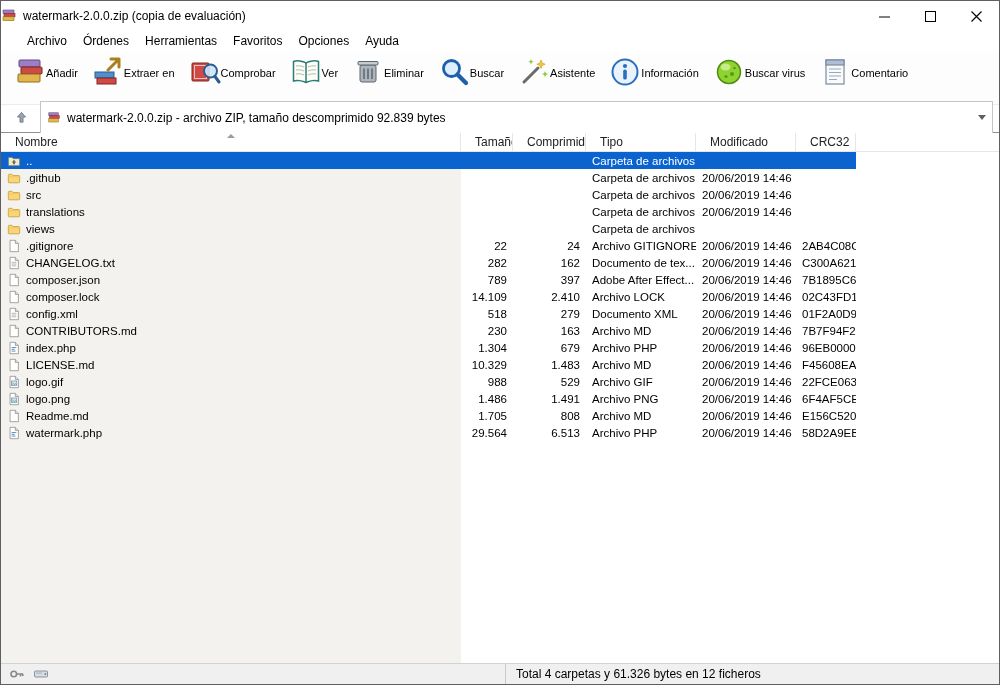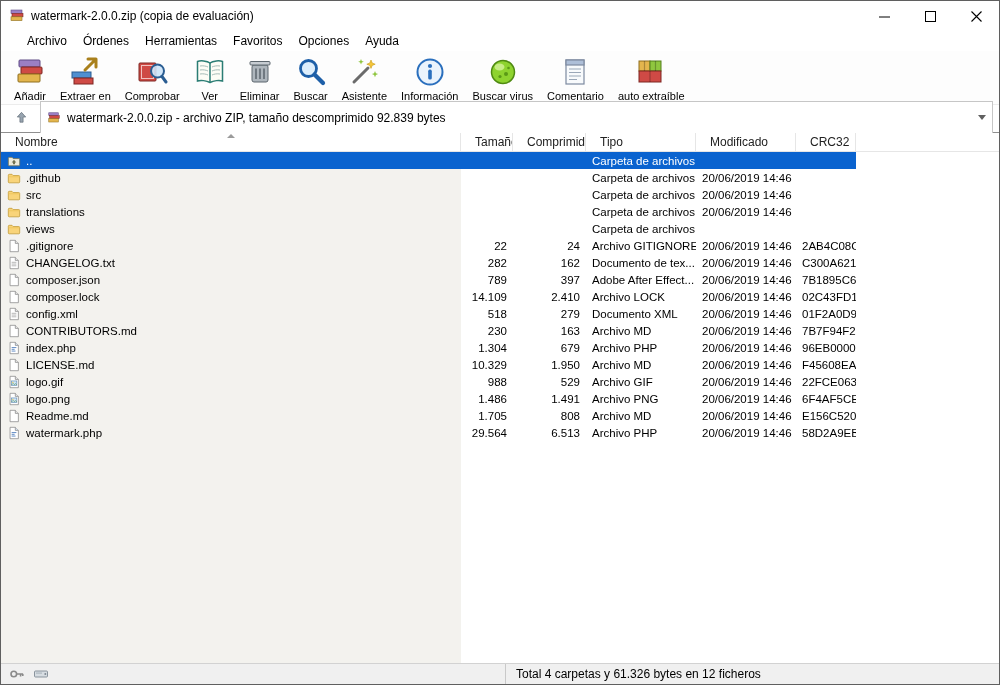--- a/index.html
+++ b/index.html
@@ -1,35 +1,35 @@
 <!DOCTYPE html>
 <html><head>
 <meta charset="utf-8">
 <style>
   *{box-sizing:border-box;margin:0;padding:0}
   html,body{width:1000px;height:685px;overflow:hidden}
   body{font-family:"Liberation Sans",sans-serif;background:#9a9a9a;color:#000}
   .window{width:1000px;height:685px;background:#fff;border:1px solid #5f5f5f;display:flex;flex-direction:column;font-size:12px}
 
   
-  .titlebar{height:30px;display:flex;align-items:center;padding-left:8px;background:#fff;flex:0 0 auto}
+  .titlebar{height:30px;display:flex;align-items:center;background:#fff;flex:0 0 auto}
   .app-icon{width:16px;height:16px;margin-right:6px;display:inline-block}
   .app-icon svg{width:16px;height:16px;display:block}
   .title{font-size:12px;white-space:nowrap}
   .win-controls{margin-left:auto;display:flex;height:100%}
   .wc{width:46px;height:100%;display:flex;align-items:center;justify-content:center;cursor:default}
   .wc svg{display:block}
 
   
   .menubar{height:20px;display:flex;align-items:center;padding-left:18px;background:#fff;flex:0 0 auto}
   .menu-item{padding:2px 8px;font-size:12px;white-space:nowrap}
 
   
   .toolbar{height:54px;display:flex;align-items:flex-start;padding:3px 4px 0 6px;background:#fdfdfd;border-bottom:1px solid #ececec;flex:0 0 auto}
-  .tb-btn{display:flex;flex-direction:column;align-items:center;padding:2px 7px;min-width:46px}
+  .tb-btn{display:flex;flex-direction:row;align-items:center;padding:2px 7px;min-width:46px}
   .tb-icon{width:32px;height:32px}
   .tb-icon svg{width:32px;height:32px;display:block}
   .tb-label{font-size:11px;margin-top:2px;white-space:nowrap}
 
   
   .addressbar{height:28px;display:flex;align-items:center;padding:2px 6px 4px 8px;gap:7px;border-bottom:1px solid #8f8f8f;background:#fff;flex:0 0 auto}
   .up-btn{width:24px;height:20px;display:flex;align-items:center;justify-content:center}
   .up-btn svg{width:15px;height:15px}
   .combo{flex:1;height:22px;border:1px solid #c6c6c6;background:#fff;display:flex;align-items:center;padding:16px 6px;gap:6px;font-size:12px;min-width:0}
   .combo-ico{width:14px;height:14px;flex:0 0 auto}
@@ -200,31 +200,20 @@
       <div class="tb-btn">
         <div class="tb-icon">
           <svg viewBox="0 0 32 32">
             <rect x="7" y="4" width="18" height="24" fill="#f8fafc" stroke="#7d8aa0" stroke-width="1.2"></rect>
             <rect x="7" y="4" width="18" height="5" fill="#aebfd8" stroke="#7d8aa0" stroke-width="1.2"></rect>
             <path d="M10 13 h12 M10 16.5 h12 M10 20 h12 M10 23.5 h8" stroke="#9aa7b8" stroke-width="1.2"></path>
           </svg>
         </div>
         <div class="tb-label">Comentario</div>
       </div>
-      <div class="tb-btn">
-        <div class="tb-icon">
-          <svg viewBox="0 0 32 32">
-            <rect x="4" y="5" width="11" height="10" fill="#e3b54d" stroke="#8f6f1f"></rect>
-            <rect x="15" y="5" width="11" height="10" fill="#8fc63f" stroke="#55801c"></rect>
-            <rect x="4" y="15" width="22" height="11" fill="#cf4a45" stroke="#7e2723"></rect>
-            <path d="M9.5 5 v10 M20.5 5 v10 M15 15 v11" stroke="rgba(0,0,0,0.25)" stroke-width="1.2"></path>
-          </svg>
-        </div>
-        <div class="tb-label">auto extraíble</div>
-      </div>
     </div>
 
   <div class="addressbar">
     <div class="up-btn">
       <svg viewBox="0 0 16 16">
           <path d="M8 2.5 L3.5 7.5 h2.8 v5.5 h3.4 V7.5 h2.8 z" fill="#98a4b0" stroke="#5d6974" stroke-width="0.7"></path>
         </svg>
     </div>
     <div class="combo">
       <span class="combo-ico">
@@ -450,21 +439,21 @@
           <div class="cell c0">
             <span class="file-ico">
               <svg viewBox="0 0 16 16">
                 <path d="M3.5 1.5 h6 l3.5 3.5 v9.5 h-9.5z" fill="#ffffff" stroke="#8c8c8c" stroke-width="0.9"></path>
                 <path d="M9.5 1.5 v3.5 h3.5" fill="#ececec" stroke="#8c8c8c" stroke-width="0.9"></path>
               </svg>
             </span>
             <span>LICENSE.md</span>
           </div>
           <div class="cell c1 right">10.329</div>
-          <div class="cell c2 right">1.950</div>
+          <div class="cell c2 right">1.483</div>
           <div class="cell c3">Archivo MD</div>
           <div class="cell c4">20/06/2019 14:46</div>
           <div class="cell c5">F45608EA</div>
         </div>
         <div class="row">
           <div class="cell c0">
             <span class="file-ico">
               <svg viewBox="0 0 16 16">
                 <path d="M3.5 1.5 h6 l3.5 3.5 v9.5 h-9.5z" fill="#ffffff" stroke="#8c8c8c" stroke-width="0.9"></path>
                 <path d="M9.5 1.5 v3.5 h3.5" fill="#ececec" stroke="#8c8c8c" stroke-width="0.9"></path>

